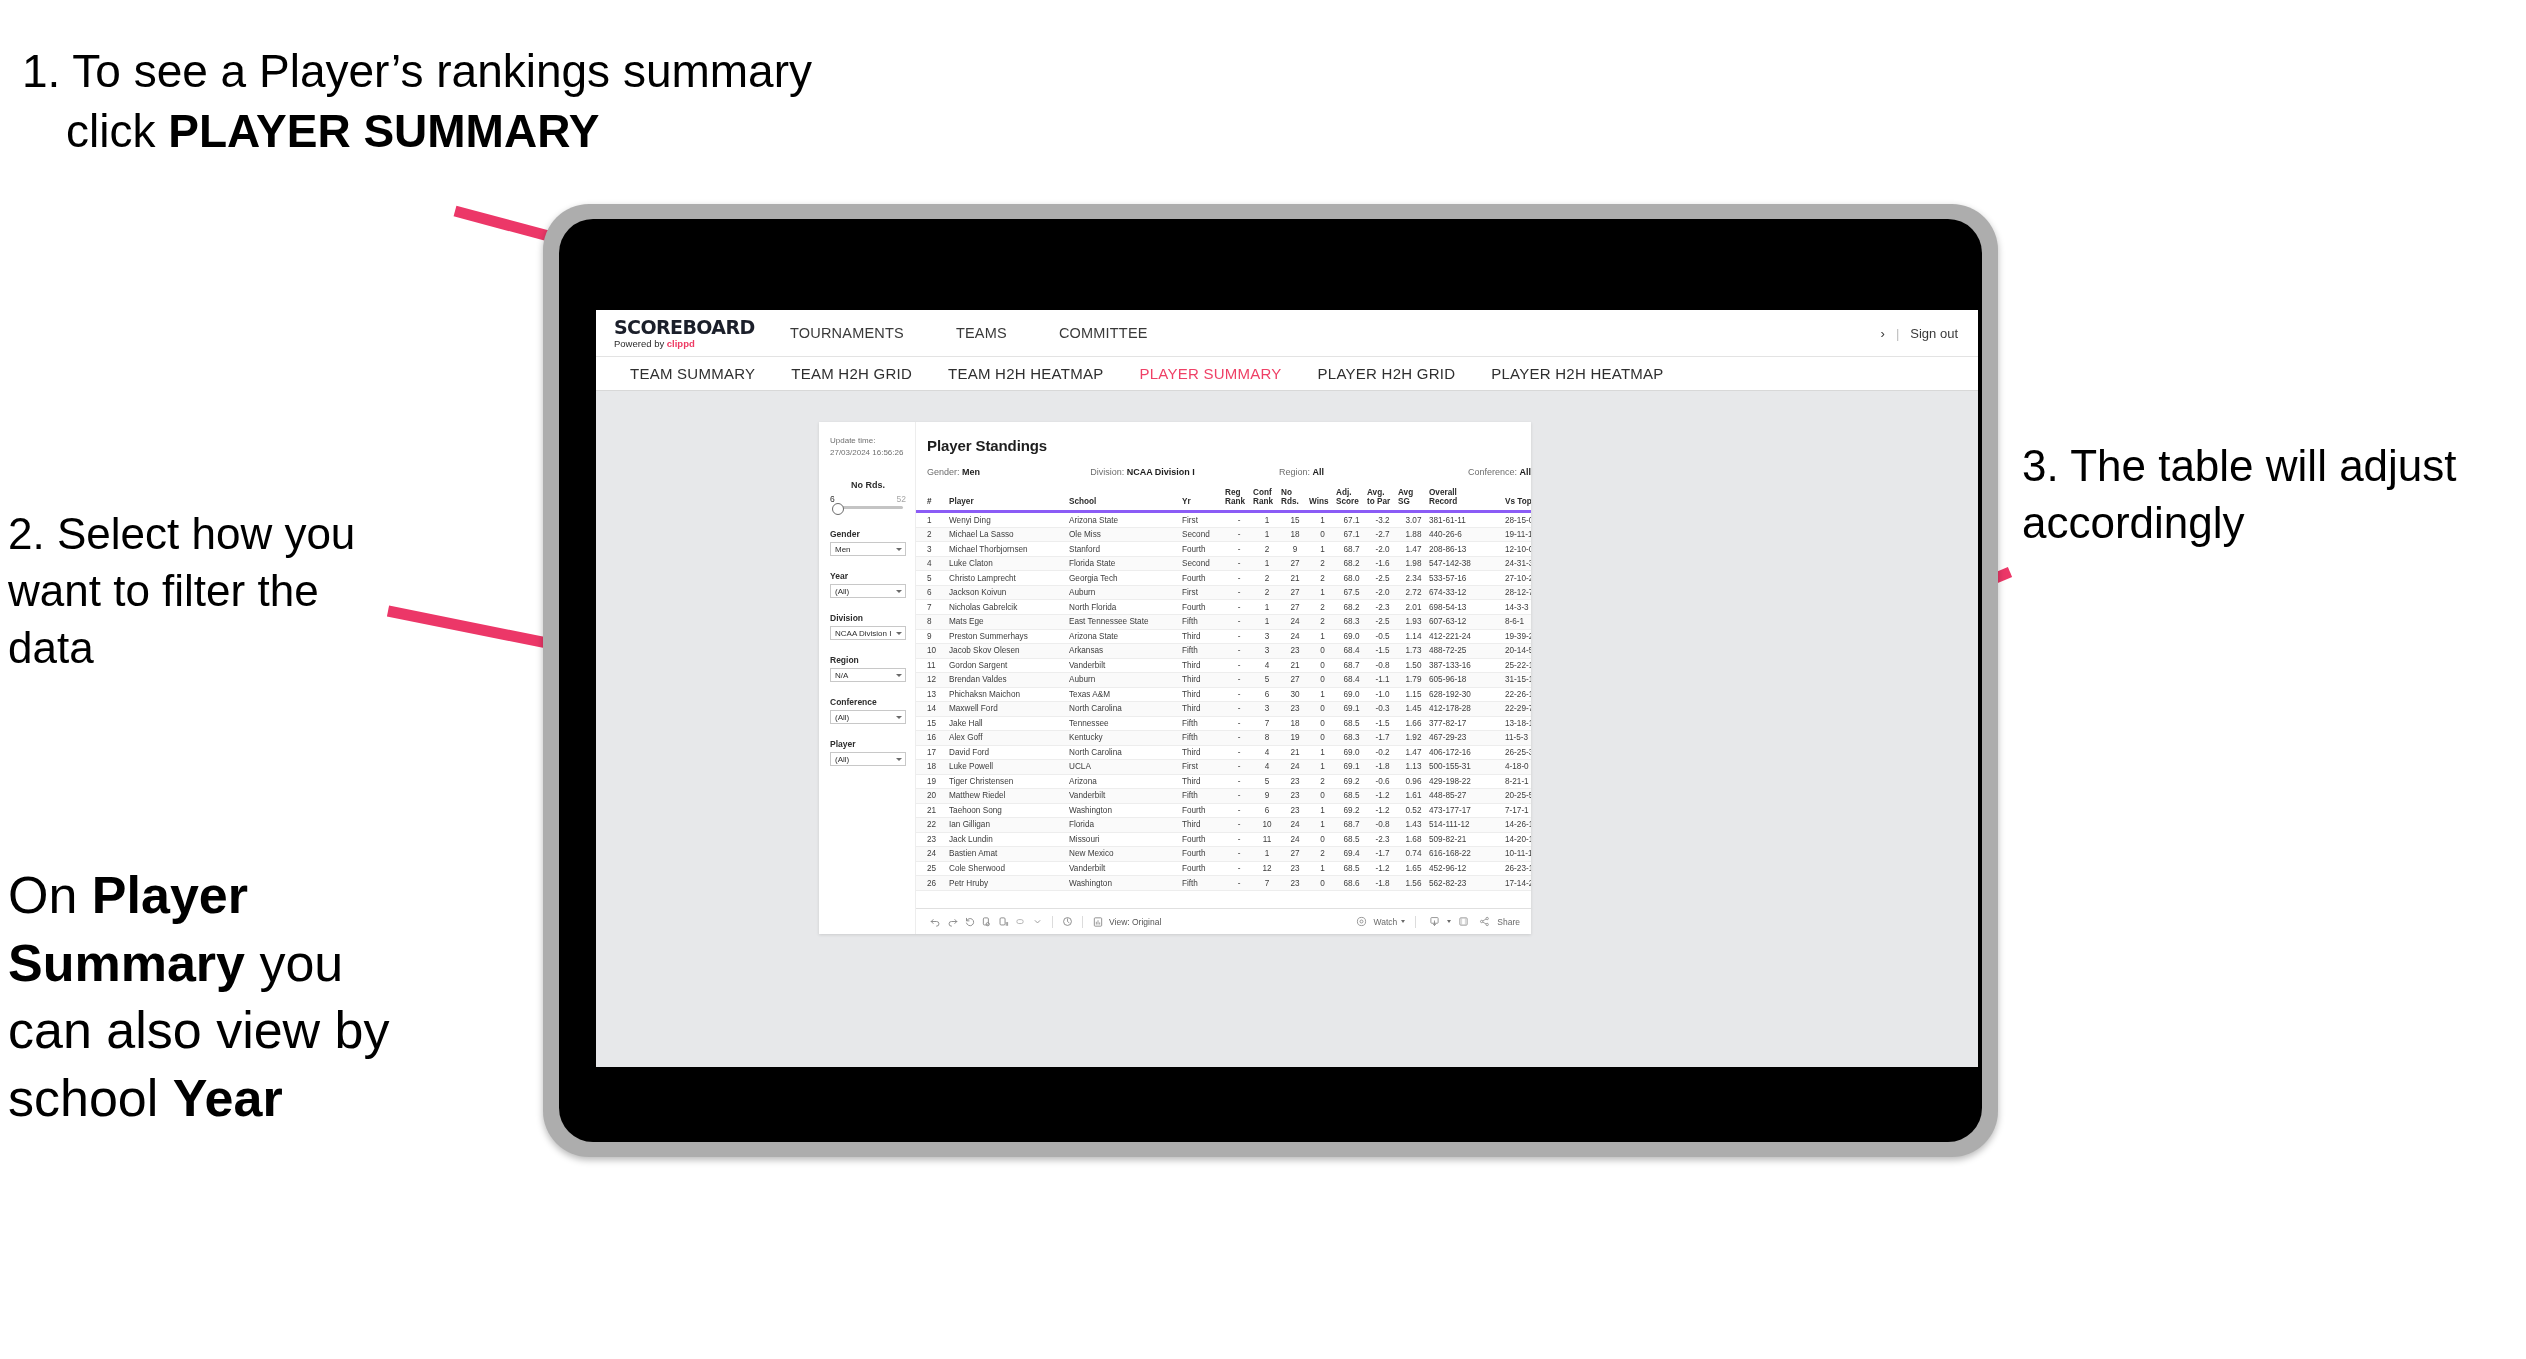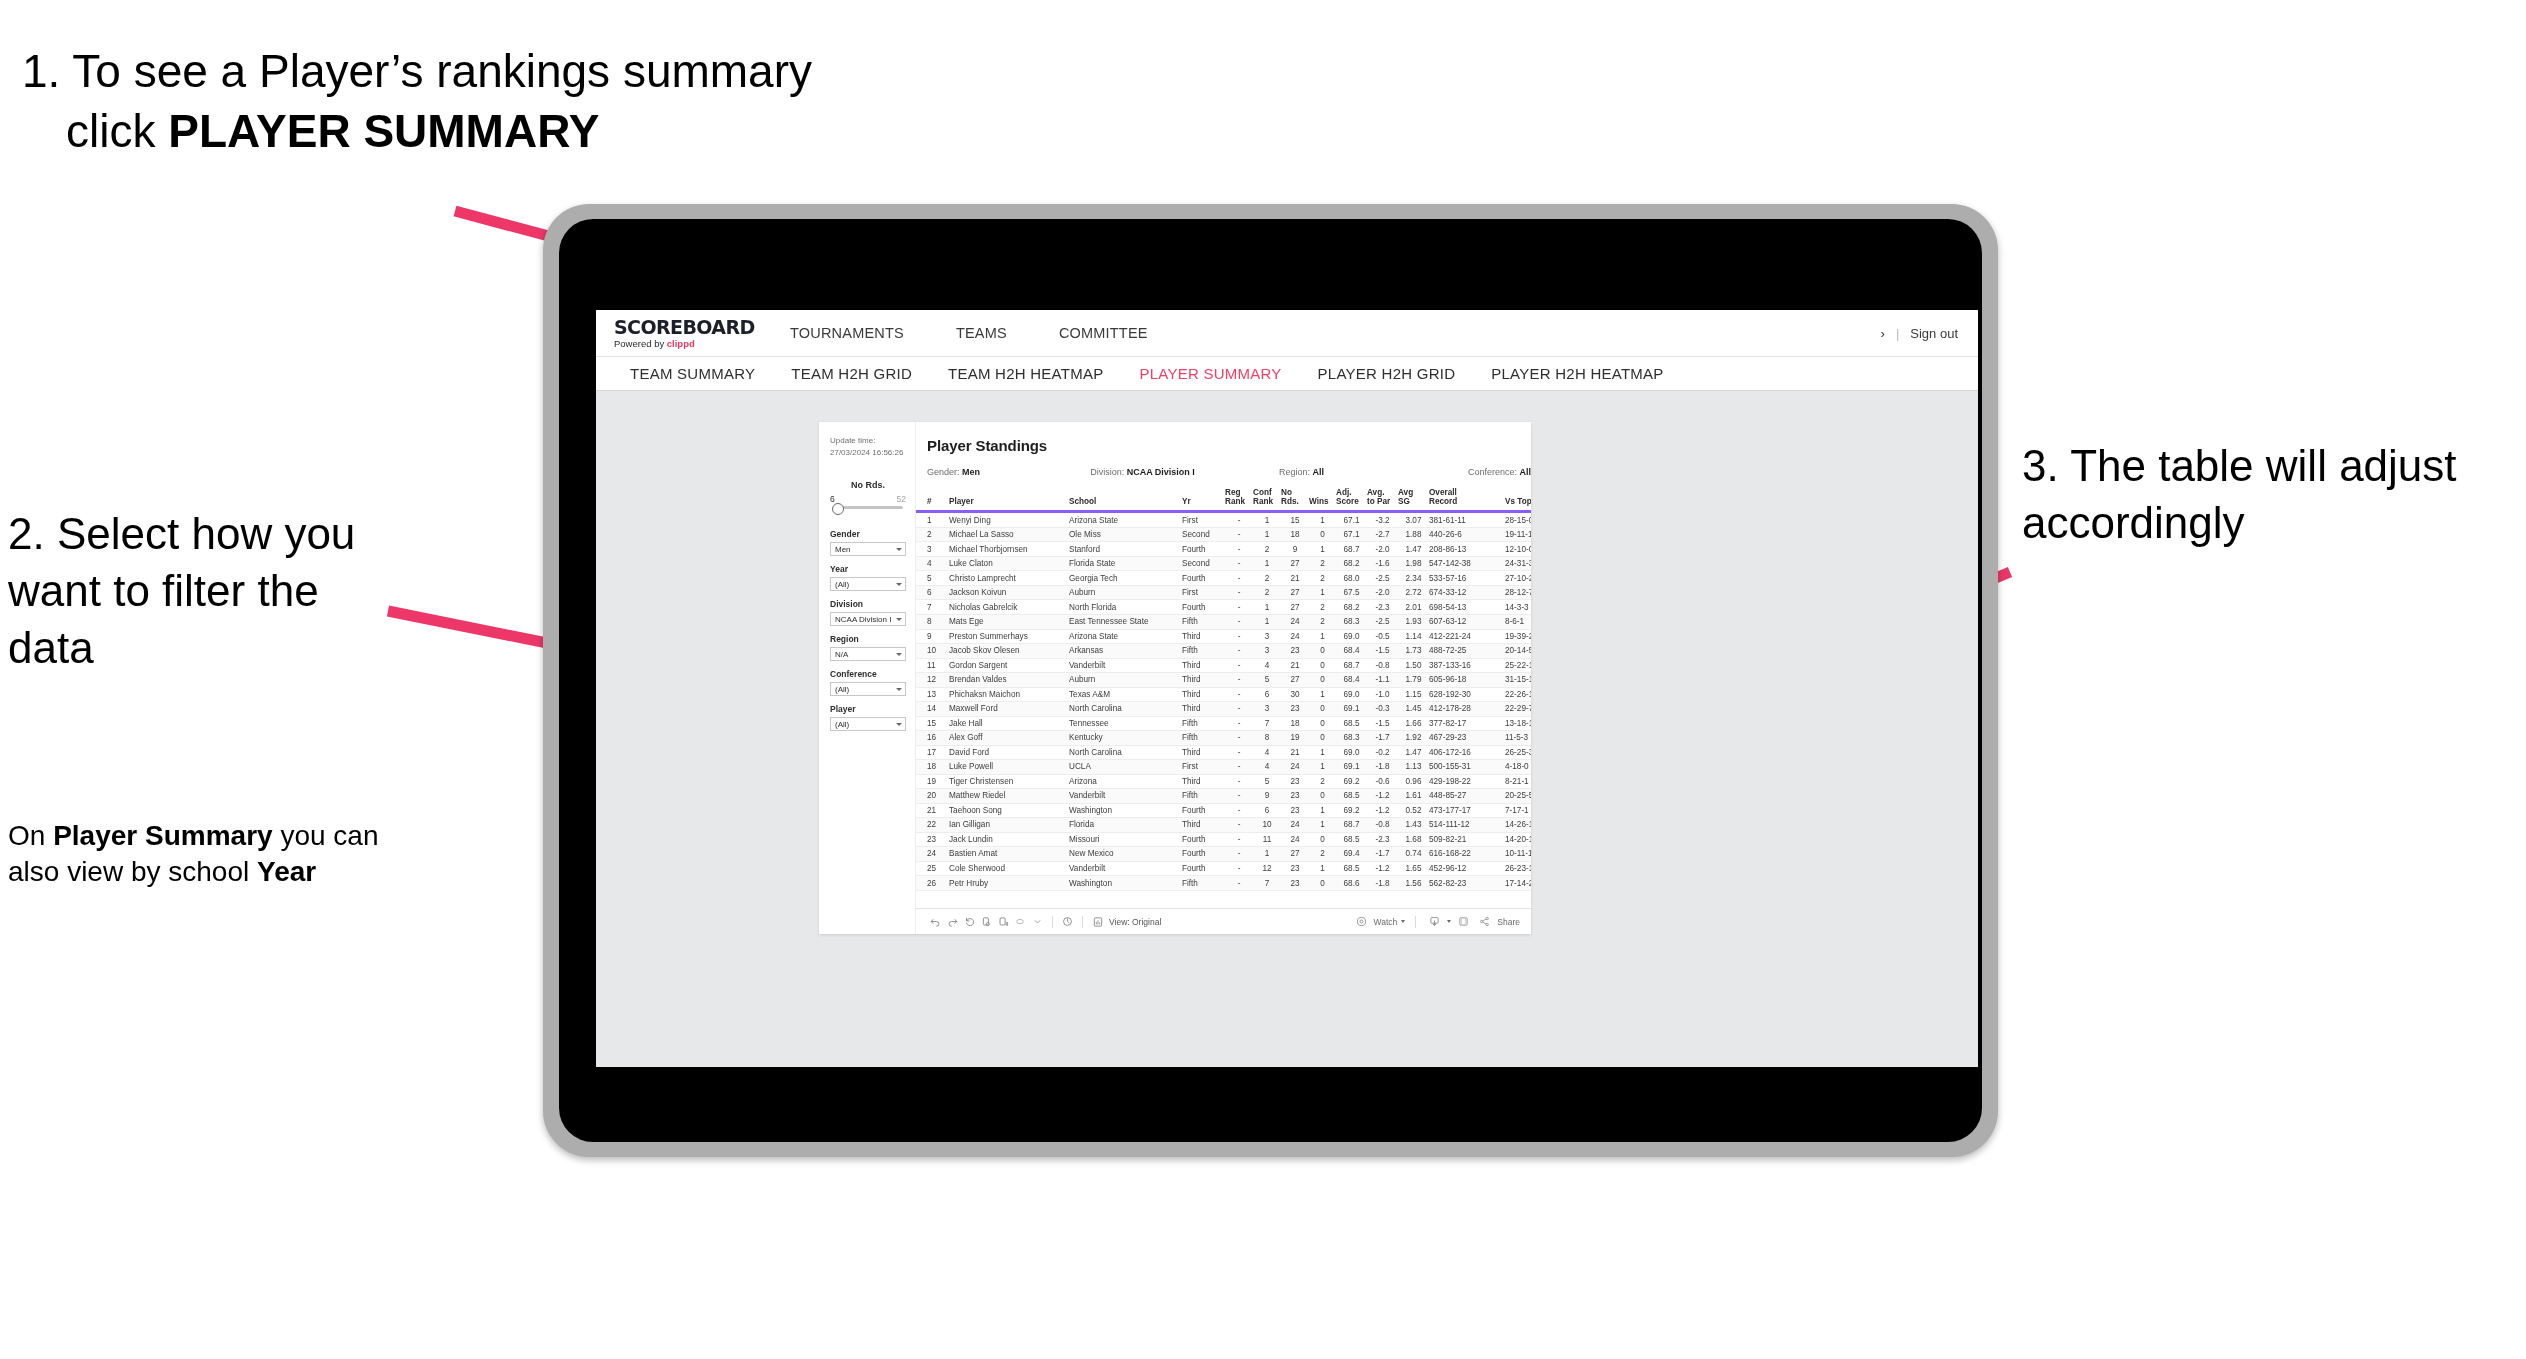--- a/index.html
+++ b/index.html
@@ -25,22 +25,22 @@
   #anno-1 {
     left: 22px; top: 42px; width: 800px;
     font-size: 46px;
     text-indent: -44px; padding-left: 44px;
   }
   #anno-2 {
     left: 8px; top: 505px; width: 390px;
     font-size: 44px;
   }
   #anno-2b {
-    left: 8px; top: 818px; width: 400px;
-    font-size: 28px;
+    left: 8px; top: 862px; width: 400px;
+    font-size: 52px;
   }
   #anno-3 {
     left: 2022px; top: 437px; width: 500px;
     font-size: 44px;
   }
 
   
   .arrow-svg {
     position: absolute; left: 0; top: 0;
     width: 2526px; height: 1359px;
@@ -150,21 +150,21 @@
   #filters {
     width: 97px; flex: none;
     border-right: 1px solid #ededed;
     padding: 13px 9px 0 11px;
     box-sizing: border-box;
   }
   #update-time {
     font-size: 8px; color: #6f6f6f; line-height: 1.45;
     margin-bottom: 22px;
   }
-  .filter-group { margin-bottom: 8px; }
+  .filter-group { margin-bottom: 15px; }
   .filter-label {
     font-size: 8.5px; color: #2d2d2d; font-weight: bold;
     margin-bottom: 3px;
   }
   .select-box {
     height: 14px; border: 1px solid #c8c8c8;
     background: #fff; display: flex; align-items: center;
     padding: 0 3px 0 4px; box-sizing: border-box;
   }
   .select-val {

